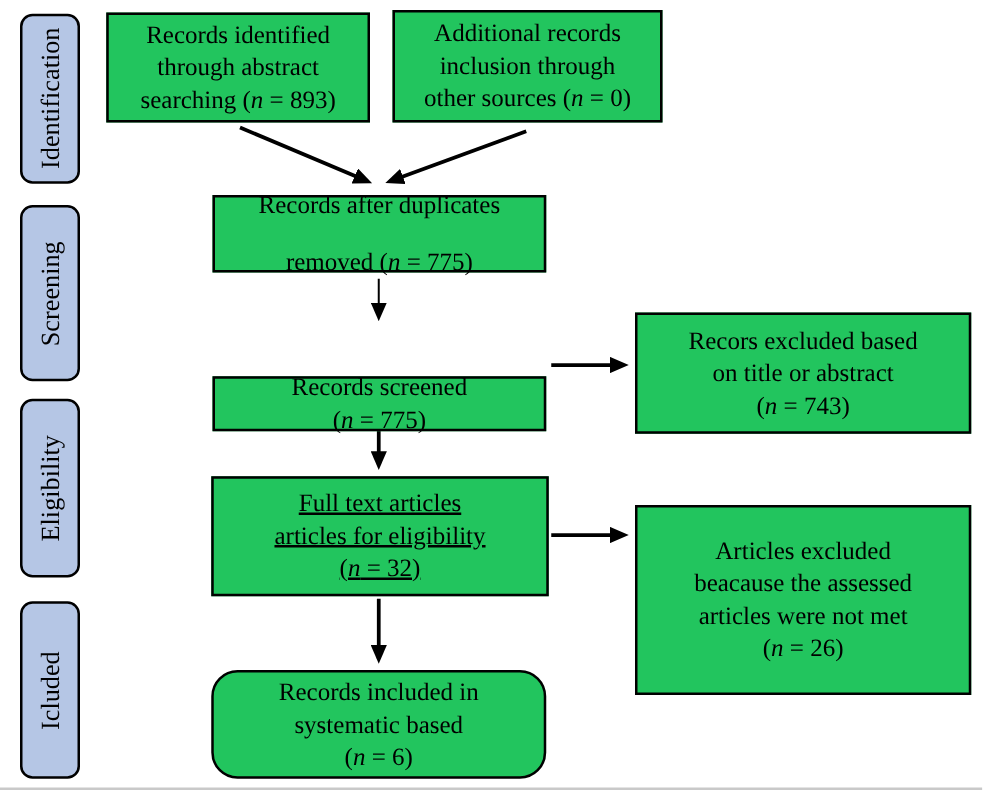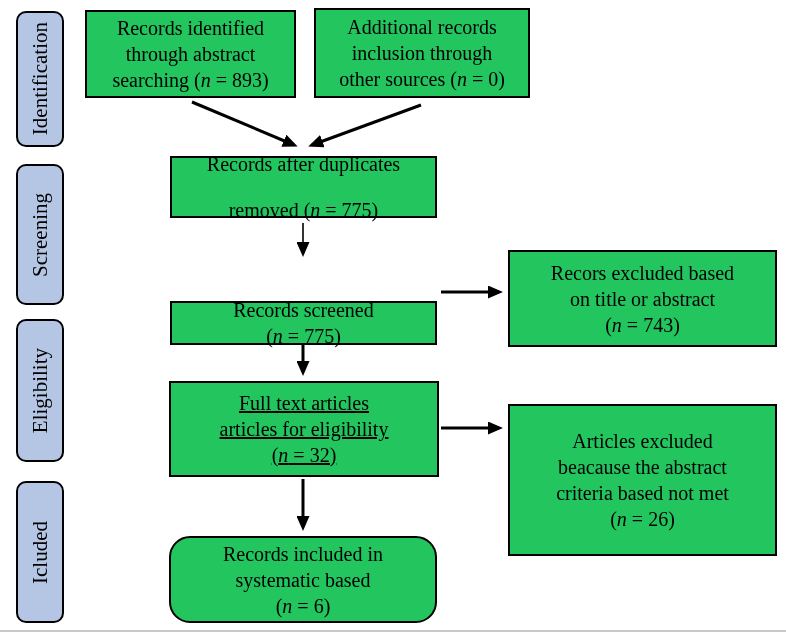--- a/index.html
+++ b/index.html
@@ -136,22 +136,22 @@
   </div>
 
   <div class="node" id="node-full-text">
     <span class="ln">Full text articles</span>
     <span class="ln">articles for eligibility</span>
     <span class="ln">(<i>n</i> = 32)</span>
   </div>
 
   <div class="node" id="node-excluded-criteria">
     <span class="ln">Articles excluded</span>
-    <span class="ln">beacause the abstract</span>
-    <span class="ln">criteria based not met</span>
+    <span class="ln">beacause the assessed</span>
+    <span class="ln">articles were not met</span>
     <span class="ln">(<i>n</i> = 26)</span>
   </div>
 
   <div class="node" id="node-included">
     <span class="ln">Records included in</span>
     <span class="ln">systematic based</span>
     <span class="ln">(<i>n</i> = 6)</span>
   </div>
 
   <div class="bottom-rule"></div>

